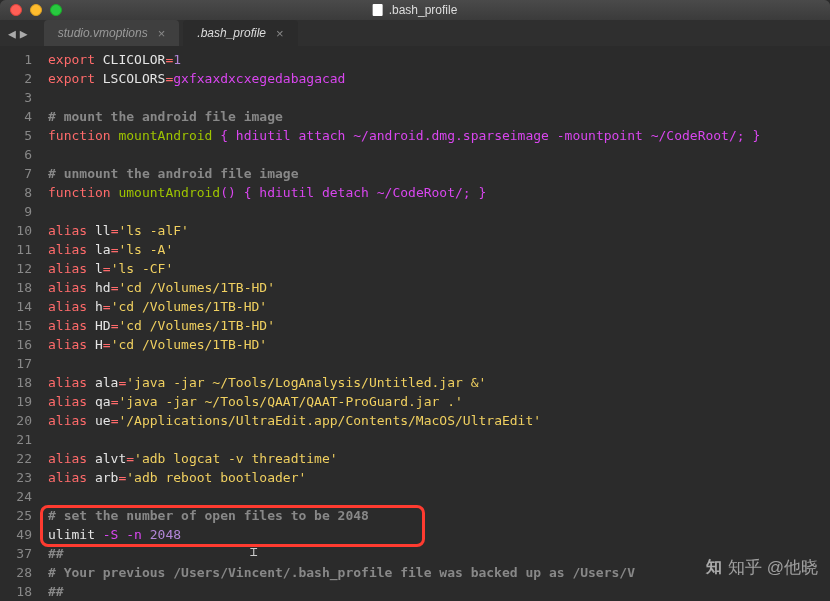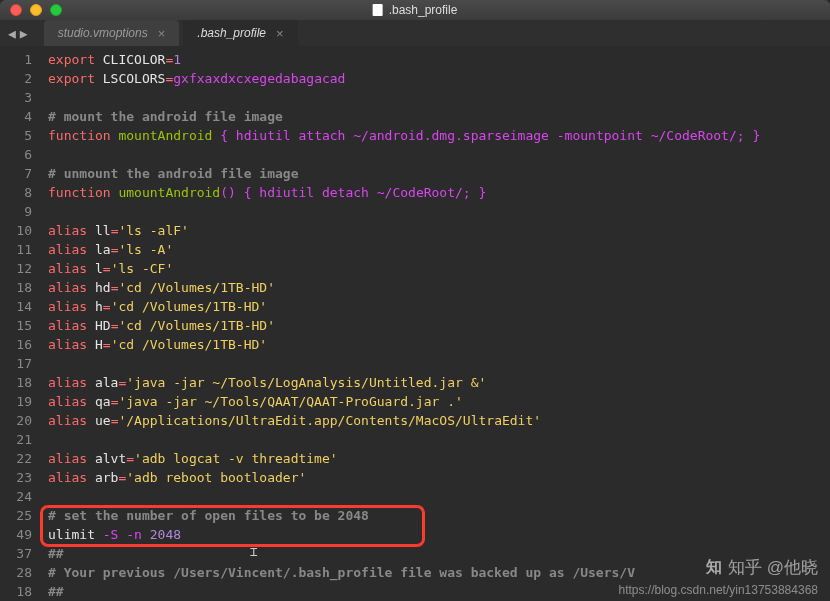--- a/index.html
+++ b/index.html
@@ -104,15 +104,14 @@
       </div>
 
     <div class="code"><div><span class="kw">export</span><span> </span><span class="id">CLICOLOR</span><span class="op">=</span><span class="num">1</span></div><div><span class="kw">export</span><span> </span><span class="id">LSCOLORS</span><span class="op">=</span><span class="pl">gxfxaxdxcxegedabagacad</span></div><div> </div><div><span class="cm"># mount the android file image</span></div><div><span class="kw">function</span><span> </span><span class="fn">mountAndroid</span><span class="pl"> { </span><span class="pl">hdiutil attach ~/android.dmg.sparseimage -mountpoint ~/CodeRoot/; }</span></div><div> </div><div><span class="cm"># unmount the android file image</span></div><div><span class="kw">function</span><span> </span><span class="fn">umountAndroid</span><span class="pl">()</span><span class="pl"> { </span><span class="pl">hdiutil detach ~/CodeRoot/; }</span></div><div> </div><div><span class="kw">alias</span><span> </span><span class="id">ll</span><span class="op">=</span><span class="str">'ls -alF'</span></div><div><span class="kw">alias</span><span> </span><span class="id">la</span><span class="op">=</span><span class="str">'ls -A'</span></div><div><span class="kw">alias</span><span> </span><span class="id">l</span><span class="op">=</span><span class="str">'ls -CF'</span></div><div><span class="kw">alias</span><span> </span><span class="id">hd</span><span class="op">=</span><span class="str">'cd /Volumes/1TB-HD'</span></div><div><span class="kw">alias</span><span> </span><span class="id">h</span><span class="op">=</span><span class="str">'cd /Volumes/1TB-HD'</span></div><div><span class="kw">alias</span><span> </span><span class="id">HD</span><span class="op">=</span><span class="str">'cd /Volumes/1TB-HD'</span></div><div><span class="kw">alias</span><span> </span><span class="id">H</span><span class="op">=</span><span class="str">'cd /Volumes/1TB-HD'</span></div><div> </div><div><span class="kw">alias</span><span> </span><span class="id">ala</span><span class="op">=</span><span class="str">'java -jar ~/Tools/LogAnalysis/Untitled.jar &amp;'</span></div><div><span class="kw">alias</span><span> </span><span class="id">qa</span><span class="op">=</span><span class="str">'java -jar ~/Tools/QAAT/QAAT-ProGuard.jar .'</span></div><div><span class="kw">alias</span><span> </span><span class="id">ue</span><span class="op">=</span><span class="str">'/Applications/UltraEdit.app/Contents/MacOS/UltraEdit'</span></div><div> </div><div><span class="kw">alias</span><span> </span><span class="id">alvt</span><span class="op">=</span><span class="str">'adb logcat -v threadtime'</span></div><div><span class="kw">alias</span><span> </span><span class="id">arb</span><span class="op">=</span><span class="str">'adb reboot bootloader'</span></div><div> </div><div><span class="cm"># set the number of open files to be 2048</span></div><div><span class="id">ulimit</span><span class="pl"> -S -n </span><span class="num">2048</span></div><div><span class="cm">##</span></div><div><span class="cm"># Your previous /Users/Vincent/.bash_profile file was backed up as /Users/V</span></div><div><span class="cm">##</span></div></div>
 
     <div class="highlight-box" style="left: 40px; top: 459px; width: 385px; height: 42px;"></div>
     <div class="cursor-caret" style="left: 250px; top: 498px;">⌶</div>
     <div class="watermark">
       <span class="zhihu-mark">知</span>
       <span>知乎 @他晓</span>
     </div>
-    <div class="url-mark">https://blog.csdn.net/yin13753884368</div>
   </div>
 </div>
 
 </body></html>

